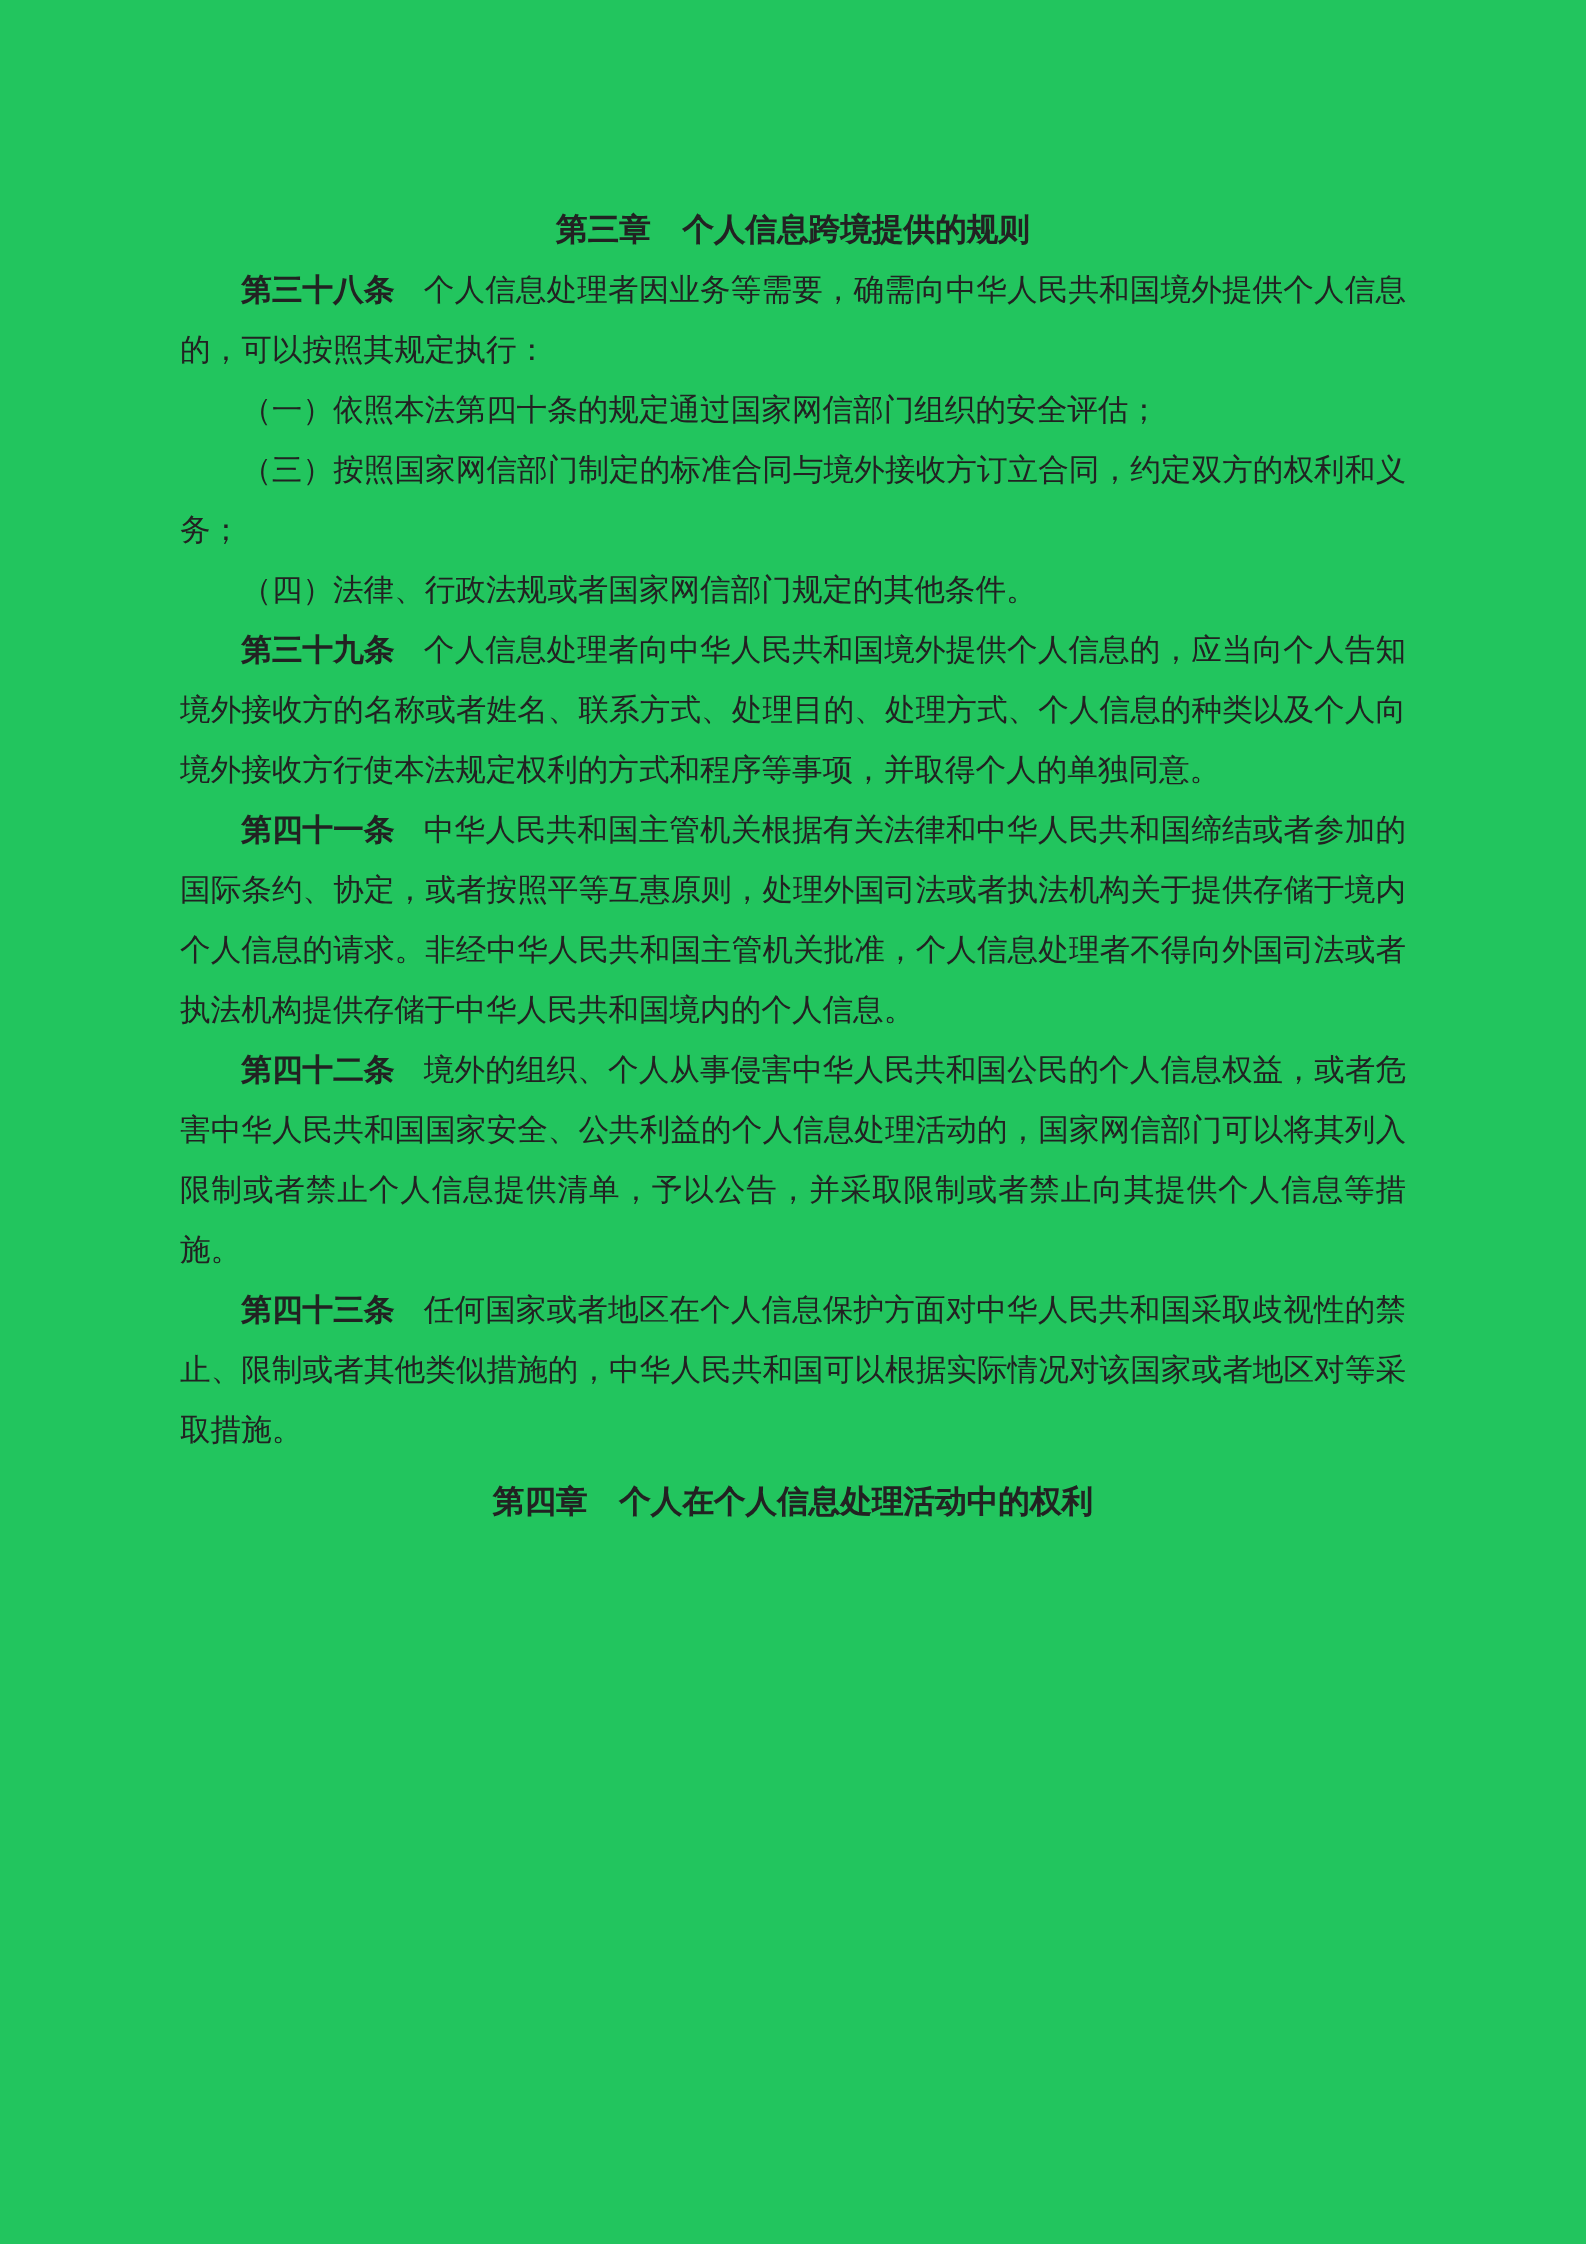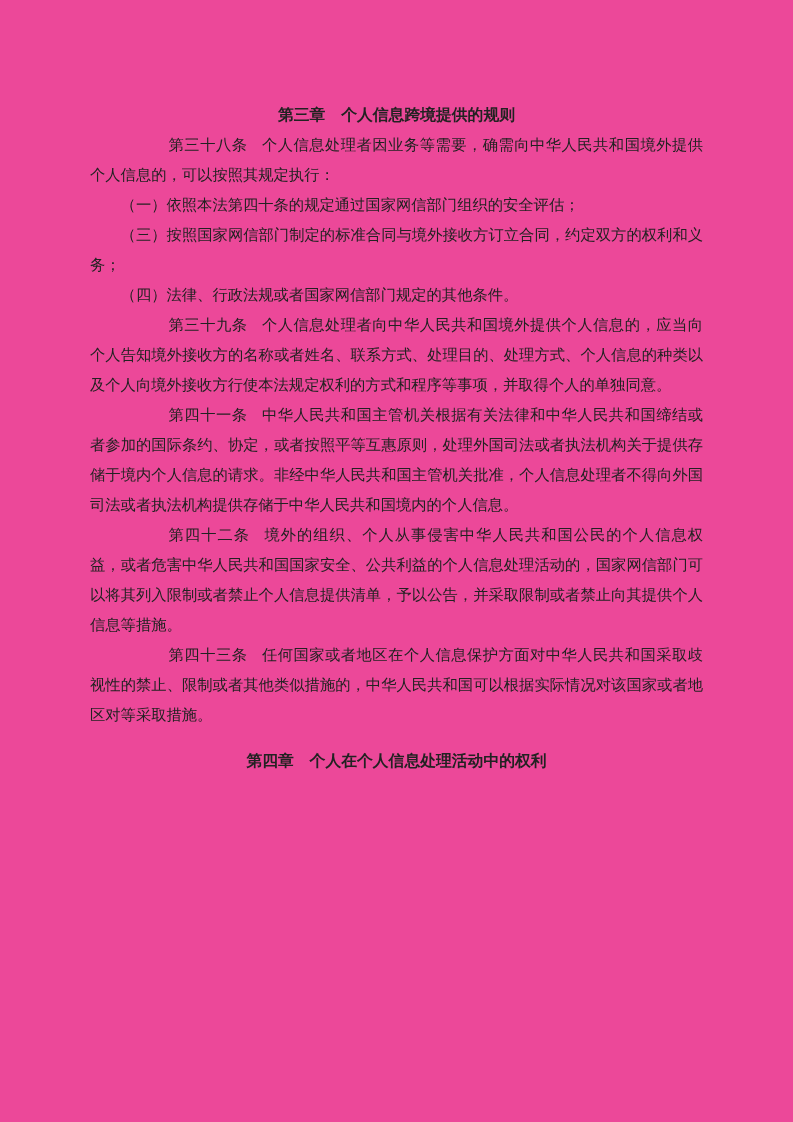--- a/index.html
+++ b/index.html
@@ -4,48 +4,47 @@
 <style>
   html, body { margin: 0; padding: 0; }
   body {
     width: 793px; height: 1122px;
     background: #ffffff;
     font-family: "DejaVu Serif", "Liberation Serif", serif;
   }
   .page {
     position: relative;
     width: 793px; height: 1122px;
-    background: #ec4899;
+    background: #22c55e;
     overflow: hidden;
   }
   .content {
     position: absolute;
     left: 90px; top: 100px;
     width: 613px;
     font-size: 15.3px;
     line-height: 30px;
     color: #222222;
     text-align: justify;
   }
   .chapter {
     text-align: center;
     font-weight: bold;
     font-size: 15.8px;
     margin: 0;
   }
   .chapter .chapter-title { margin-left: 1em; }
-  .chapter.ch4 { margin-top: 16px; }
+  .chapter.ch4 { margin-top: 6px; }
   p.para {
     margin: 0;
     text-indent: 2em;
   }
   .art-num {
-    font-weight: normal;
+    font-weight: bold;
     margin-right: 0.95em;
-    margin-left: 48px;
   }
 </style>
 </head>
 <body>
 
 <div class="page">
   <div class="content">
 
     <div class="chapter"><span>第三章</span><span class="chapter-title">个人信息跨境提供的规则</span></div>
 

